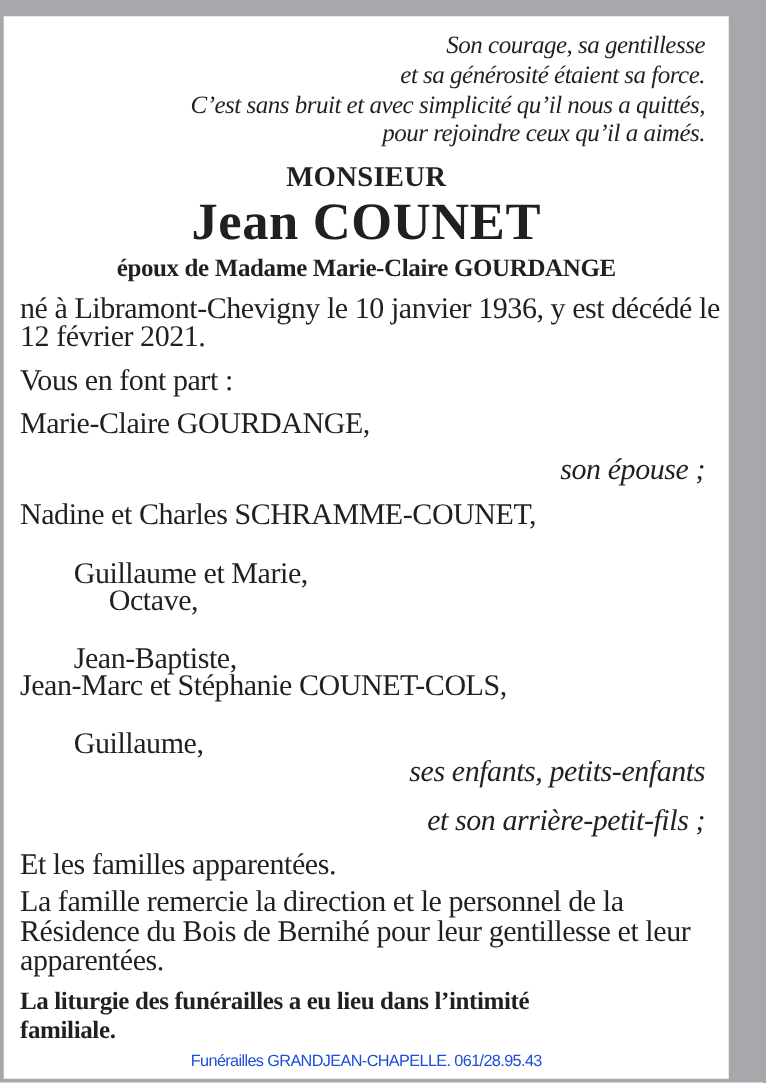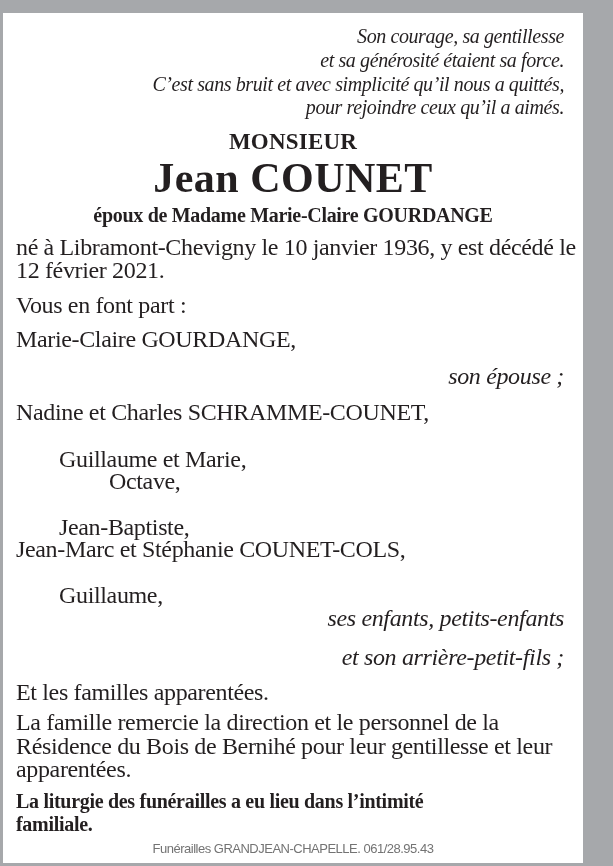--- a/index.html
+++ b/index.html
@@ -19,35 +19,35 @@
   }
   .line {
     position: absolute;
     white-space: nowrap;
     font-size: 24px;
     line-height: 24px;
     letter-spacing: -0.35px;
   }
   .left { left: 13px; }
   .indent1 { left: 56px; margin-top: 12px; }
-  .indent2 { left: 106px; text-align: center; }
+  .indent2 { left: 84px; text-align: center; }
   .right { right: 19px; text-align: right; }
   .center { left: 0; right: 0; text-align: center; }
   .italic { font-style: italic; }
 
   .quote { font-size: 20px; letter-spacing: -0.4px; }
   .monsieur { font-size: 23px; font-weight: bold; letter-spacing: 0.2px; }
   .name { font-size: 42px; line-height: 46px; font-weight: bold; letter-spacing: 0.5px; }
   .spouse { font-size: 20px; font-weight: bold; letter-spacing: -0.3px; }
   .closing { font-size: 20px; font-weight: bold; letter-spacing: -0.3px; }
   .footer {
     font-family: "Liberation Sans", "DejaVu Sans", sans-serif;
     font-size: 13px; line-height: 16px;
     letter-spacing: -0.5px;
-    color: #737373;
+    color: #1d4ed8;
   }
 </style>
 </head>
 <body>
 
 <div class="card">
 
   <div class="line right italic quote" style="top:11px">Son courage, sa gentillesse</div>
   <div class="line right italic quote" style="top:35px">et sa générosité étaient sa force.</div>
   <div class="line right italic quote" style="top:59px">C’est sans bruit et avec simplicité qu’il nous a quittés,</div>

